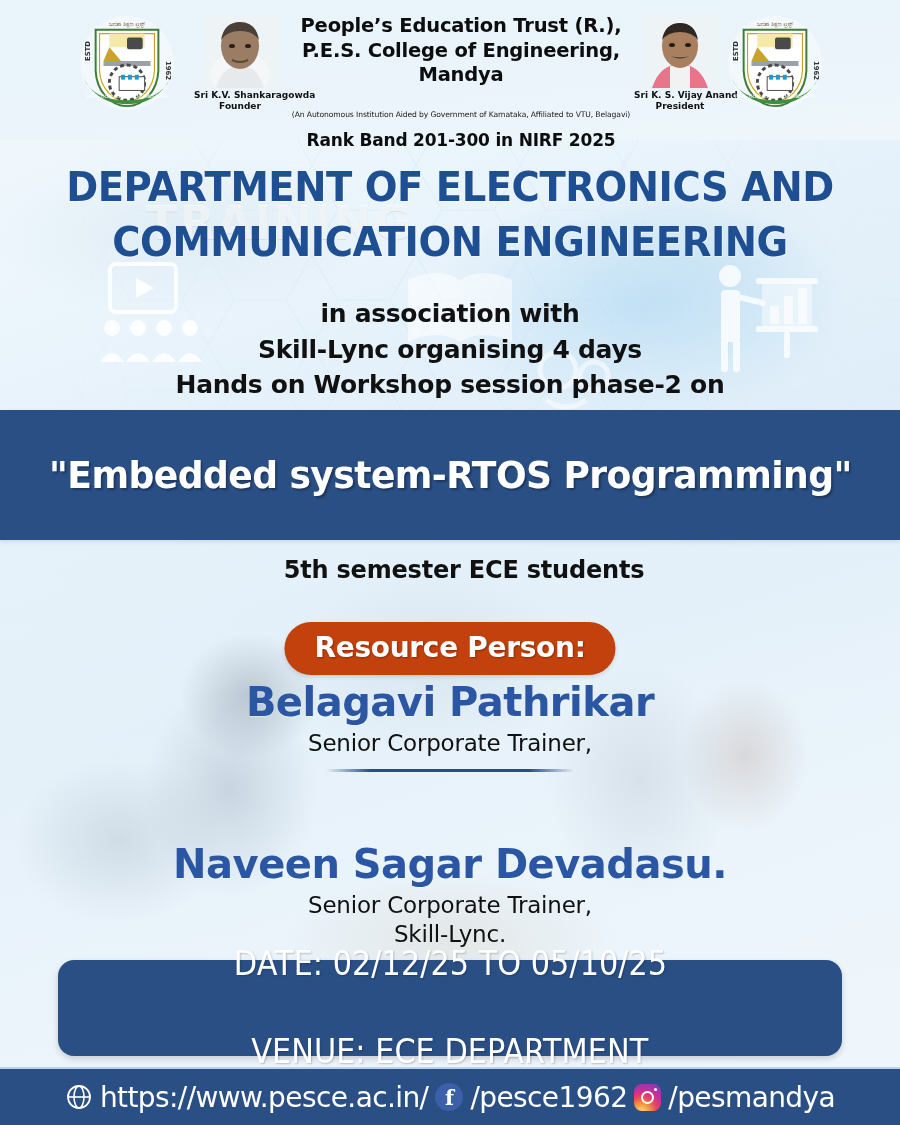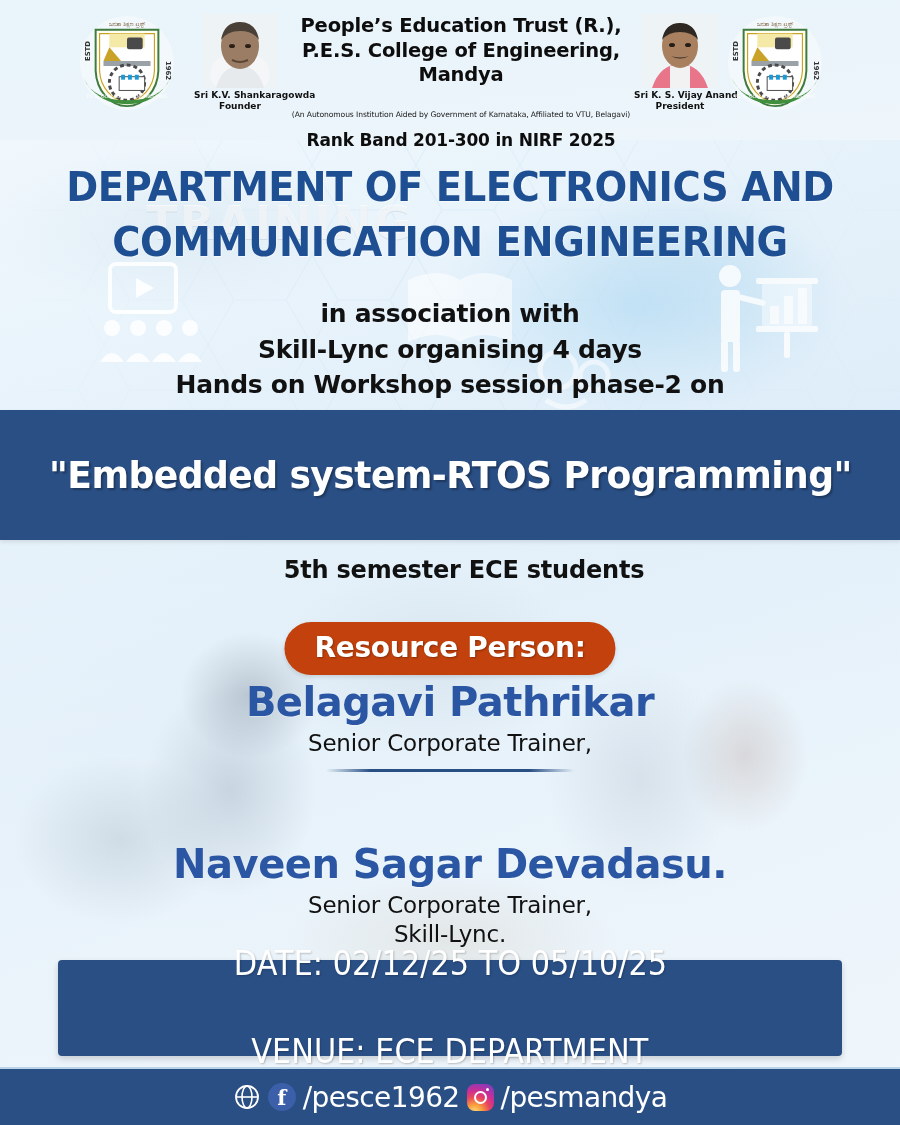--- a/index.html
+++ b/index.html
@@ -190,21 +190,21 @@
   .divider {
     width:248px; height:3px; margin:11px auto 0;
     background:linear-gradient(90deg, rgba(42,79,133,0) 0%, #2a4f85 18%, #2a4f85 82%, rgba(42,79,133,0) 100%);
     border-radius:2px;
   }
 
   
   .datebox {
     position:absolute; left:58px; top:960px; width:784px; height:96px;
     background:#2a4f85;
-    border-radius:4px;
+    border-radius:16px;
     display:flex; flex-direction:column; align-items:center; justify-content:center;
     box-shadow:0 3px 6px rgba(0,0,0,.16);
     gap:44px;
   }
   .datebox div {
     font-family:"DejaVu Sans", sans-serif;
     font-weight:400; font-size:33px; color:#fff;
     letter-spacing:0px; line-height:1.34;
     transform:scaleX(.92);
     text-shadow:1px 1px 2px rgba(0,0,0,.22);
@@ -447,20 +447,21 @@
   </div>
 
   <div class="footer">
     <span class="f-icon">
       <svg width="28" height="28" viewBox="0 0 28 28">
         <circle cx="14" cy="14" r="11" fill="none" stroke="#ffffff" stroke-width="1.8"></circle>
         <ellipse cx="14" cy="14" rx="5" ry="11" fill="none" stroke="#ffffff" stroke-width="1.6"></ellipse>
         <line x1="3" y1="14" x2="25" y2="14" stroke="#ffffff" stroke-width="1.6"></line>
       </svg>
     </span>
+    <span class="f-text">https://www.pesce.ac.in/</span>
     <span class="f-icon">
       <span class="fb-icon">f</span>
     </span>
     <span class="f-text">/pesce1962</span>
     <span class="f-icon">
       <span class="ig-icon">
         <span class="ring"></span>
         <span class="dot"></span>
       </span>
     </span>

